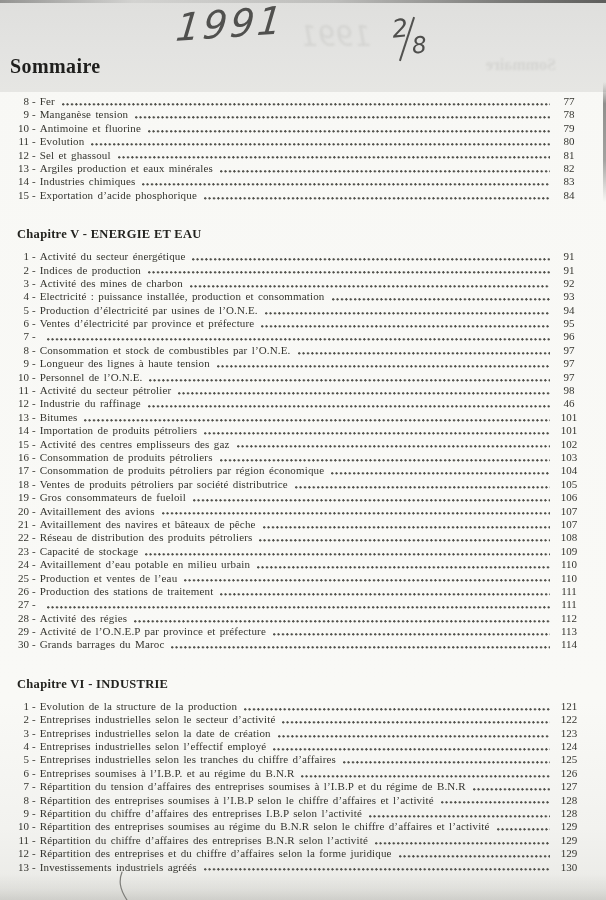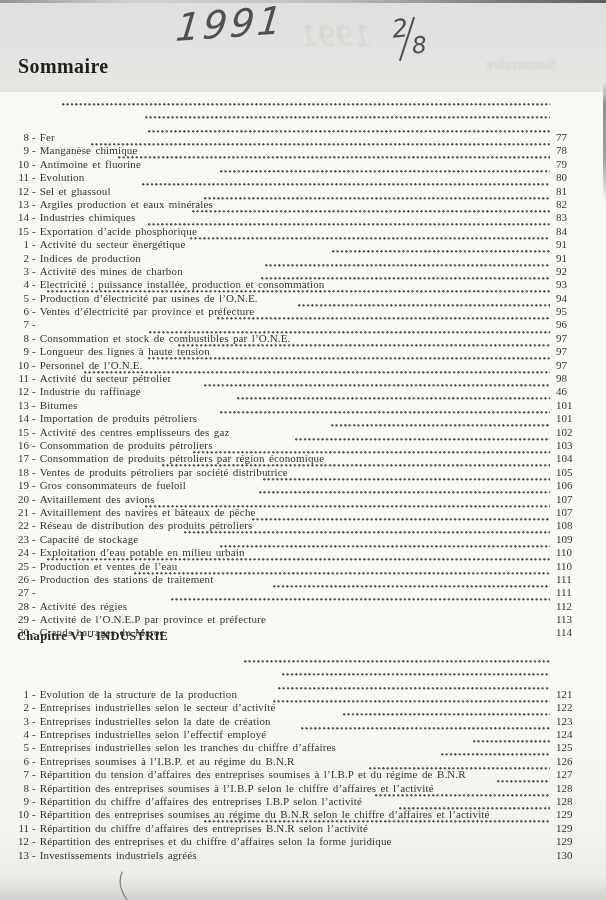--- a/index.html
+++ b/index.html
@@ -47,21 +47,21 @@
   
   .ghost {
     position: absolute; transform: scaleX(-1); filter: blur(1.1px);
     color: #c9c9c6; pointer-events: none;
   }
   .ghost-year { left: 300px; top: 20px; font-family: "DejaVu Sans", sans-serif;
     font-style: italic; font-size: 28px; opacity: .55; }
   .ghost-title { left: 486px; top: 56px; font-weight: bold; font-size: 16px; opacity: .6; }
   
   .title {
-    position: absolute; top: 55px; left: 18px; margin: 0;
+    position: absolute; top: 55px; left: 10px; margin: 0;
     font-size: 20px; font-weight: bold; letter-spacing: .4px; color: #1f1f1d;
   }
   
   .toc { position: absolute; top: 95px; left: 14px; width: 568px; color: #35352f; }
   .chapter-heading {
     margin: 24px 0 8px 3px; font-size: 12.5px; font-weight: bold;
     letter-spacing: .3px; color: #23231f; line-height: 16px;
   }
   .toc-row {
     display: flex; align-items: baseline; height: 13.4px;
@@ -69,21 +69,21 @@
   }
   .num { flex: none; width: 15px; text-align: right; }
   .dash { flex: none; padding: 0 4px 0 3px; }
   .label { flex: none; letter-spacing: .15px; word-spacing: 1.4px; }
   .leader {
     flex: 1 1 auto; min-width: 5px; height: 3px; align-self: flex-end;
     margin: 0 6px 2.5px 7px;
     background-image: radial-gradient(circle at 1.2px 1.4px, #4e4e48 0.9px, rgba(0,0,0,0) 1.4px);
     background-size: 4.4px 3px; background-repeat: repeat-x;
   }
-  .pg { flex: none; width: 26px; text-align: left; margin-top: 36px; }
+  .pg { flex: none; width: 26px; text-align: center; }
   .pen-stroke { position: absolute; left: 108px; top: 870px; }
 </style>
 </head>
 <body>
 
 <div class="page">
   <div class="top-band"></div>
   <div class="edge-top"></div>
   <div class="edge-right"></div>
   <div class="edge-bottom"></div>
@@ -108,21 +108,21 @@
     <span class="num">8</span>
     <span class="dash">-</span>
     <span class="label">Fer</span>
     <span class="leader"></span>
     <span class="pg">77</span>
   </div>
 
   <div class="toc-row">
     <span class="num">9</span>
     <span class="dash">-</span>
-    <span class="label">Manganèse chimique</span>
+    <span class="label">Manganèse tension</span>
     <span class="leader"></span>
     <span class="pg">78</span>
   </div>
 
   <div class="toc-row">
     <span class="num">10</span>
     <span class="dash">-</span>
     <span class="label">Antimoine et fluorine</span>
     <span class="leader"></span>
     <span class="pg">79</span>
@@ -164,20 +164,21 @@
     <span class="num">15</span>
     <span class="dash">-</span>
     <span class="label">Exportation d’acide phosphorique</span>
     <span class="leader"></span>
     <span class="pg">84</span>
   </div>
 </div>
   </div>
 
   <div class="toc-section">
+    <div class="chapter-heading">Chapitre V - ENERGIE ET EAU</div>
     <div class="rows">
   <div class="toc-row">
     <span class="num">1</span>
     <span class="dash">-</span>
     <span class="label">Activité du secteur énergétique</span>
     <span class="leader"></span>
     <span class="pg">91</span>
   </div>
 
   <div class="toc-row">
@@ -351,21 +352,21 @@
     <span class="num">23</span>
     <span class="dash">-</span>
     <span class="label">Capacité de stockage</span>
     <span class="leader"></span>
     <span class="pg">109</span>
   </div>
 
   <div class="toc-row">
     <span class="num">24</span>
     <span class="dash">-</span>
-    <span class="label">Exploitation d’eau potable en milieu urbain</span>
+    <span class="label">Avitaillement d’eau potable en milieu urbain</span>
     <span class="leader"></span>
     <span class="pg">110</span>
   </div>
 
   <div class="toc-row">
     <span class="num">25</span>
     <span class="dash">-</span>
     <span class="label">Production et ventes de l’eau</span>
     <span class="leader"></span>
     <span class="pg">110</span>

